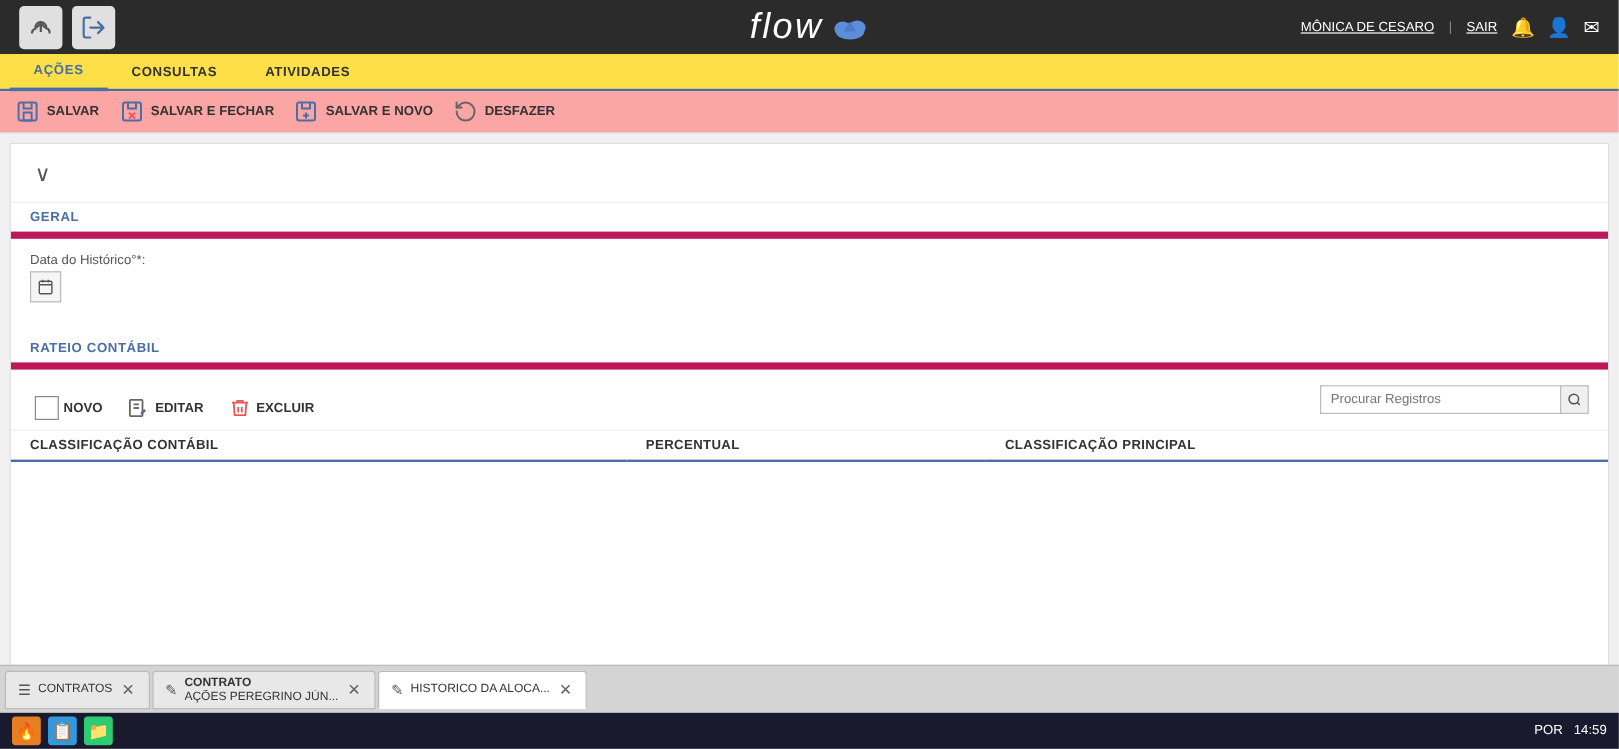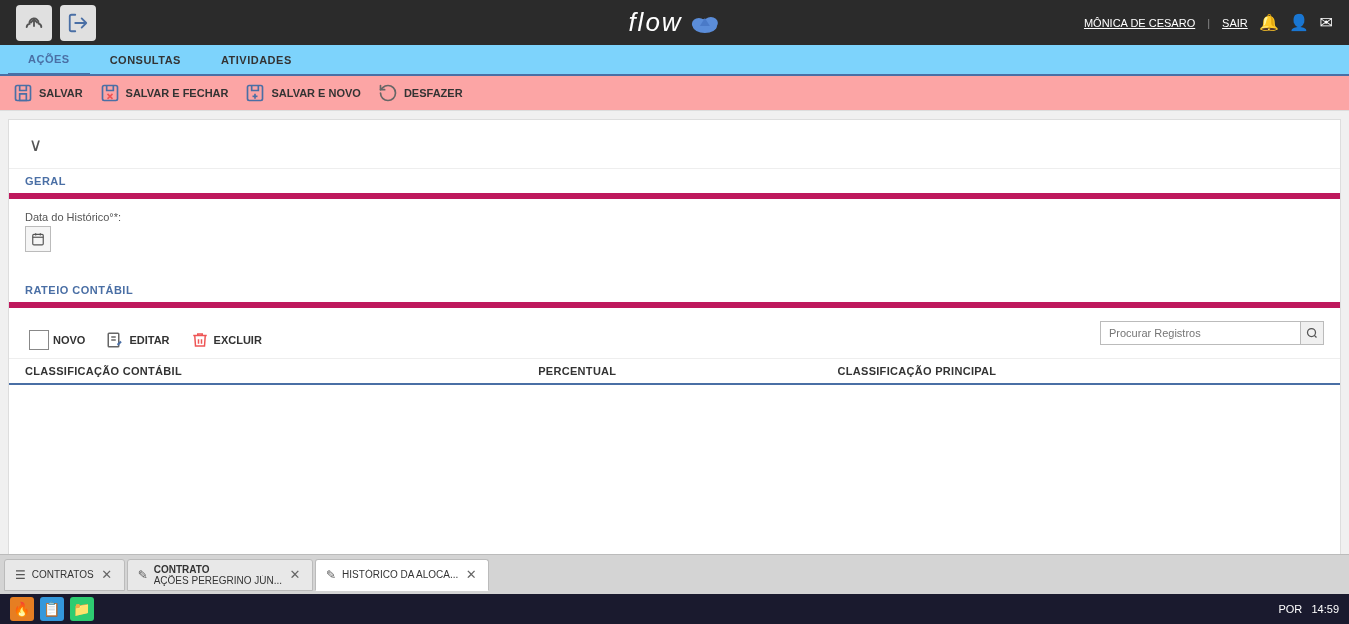--- a/index.html
+++ b/index.html
@@ -28,21 +28,21 @@
       align-items: center;
       justify-content: center;
       cursor: pointer;
     }
     .header-icon svg { width: 22px; height: 22px; }
     .header-logo {
       position: absolute;
       left: 50%;
       transform: translateX(-50%);
       color: white;
-      font-size: 26px;
+      font-size: 30px;
       font-style: italic;
       font-weight: 300;
       letter-spacing: 2px;
       display: flex;
       align-items: center;
       gap: 4px;
     }
     .header-right {
       display: flex;
       align-items: center;
@@ -57,21 +57,21 @@
       gap: 10px;
     }
     .header-right-icons .icon-btn {
       color: white;
       font-size: 16px;
       cursor: pointer;
     }
 
     
     .nav-tabs {
-      background: #7dd3fc;
+      background: #fde047;
       border-bottom: 2px solid #4a6fa5;
       display: flex;
       padding: 0 8px;
     }
     .nav-tab {
       padding: 8px 20px;
       font-size: 11px;
       font-weight: bold;
       color: #333;
       cursor: pointer;

